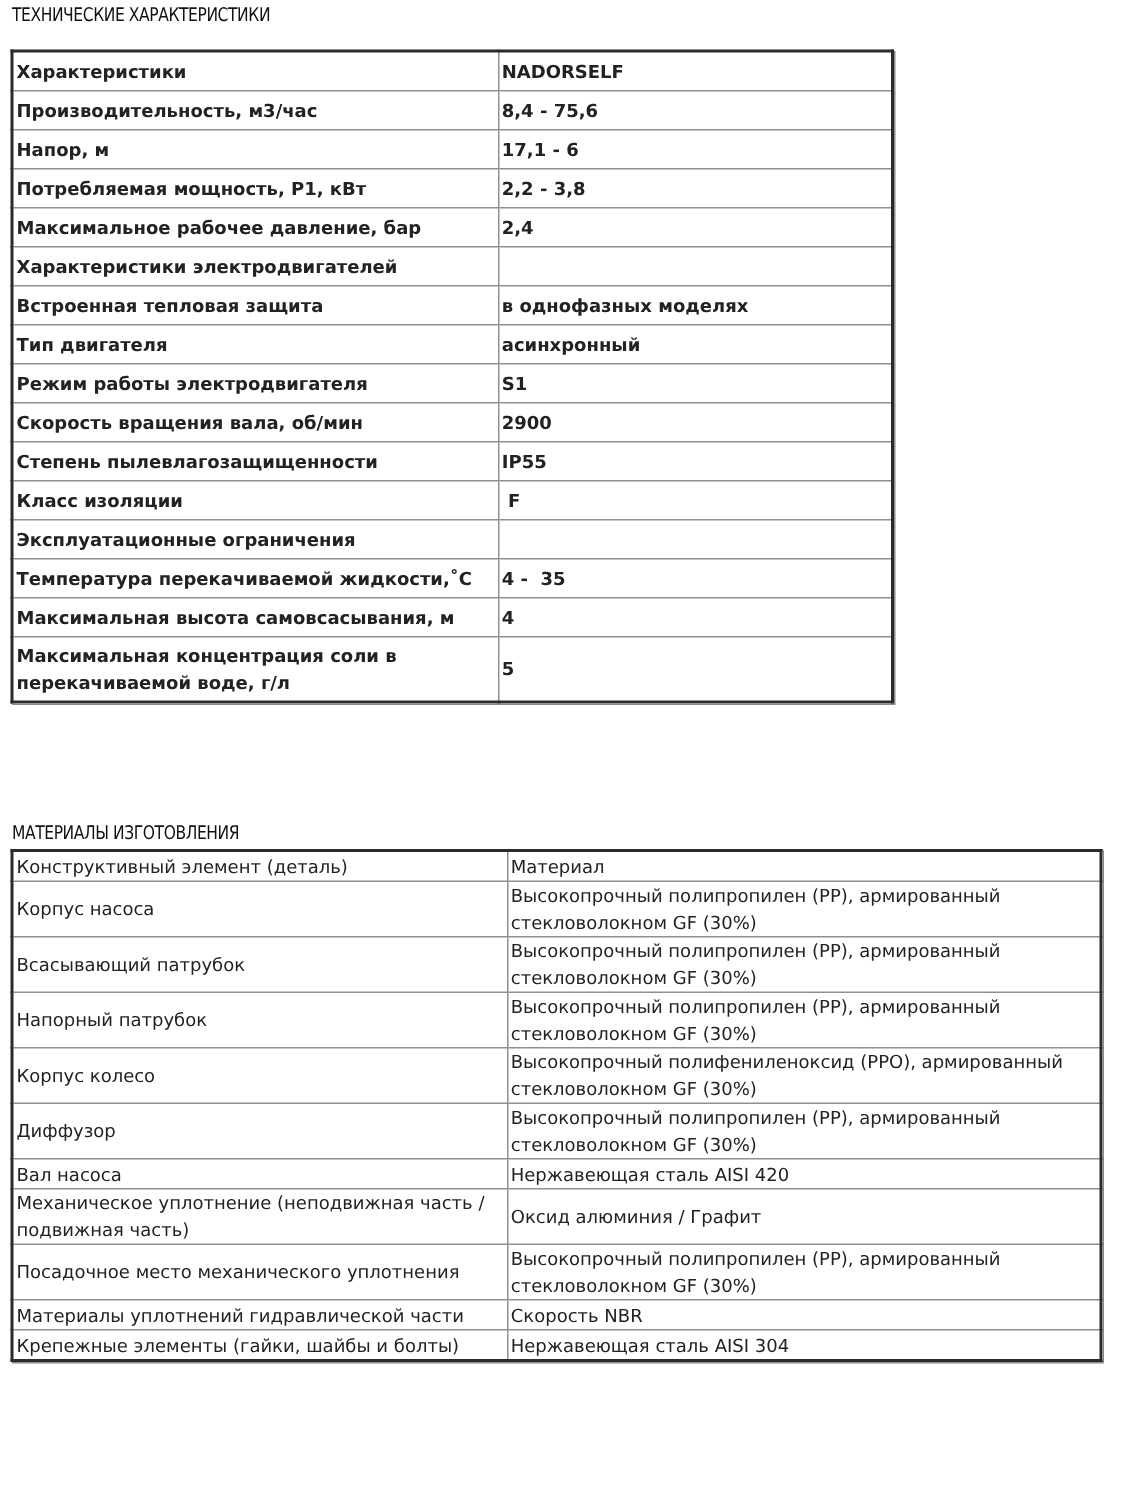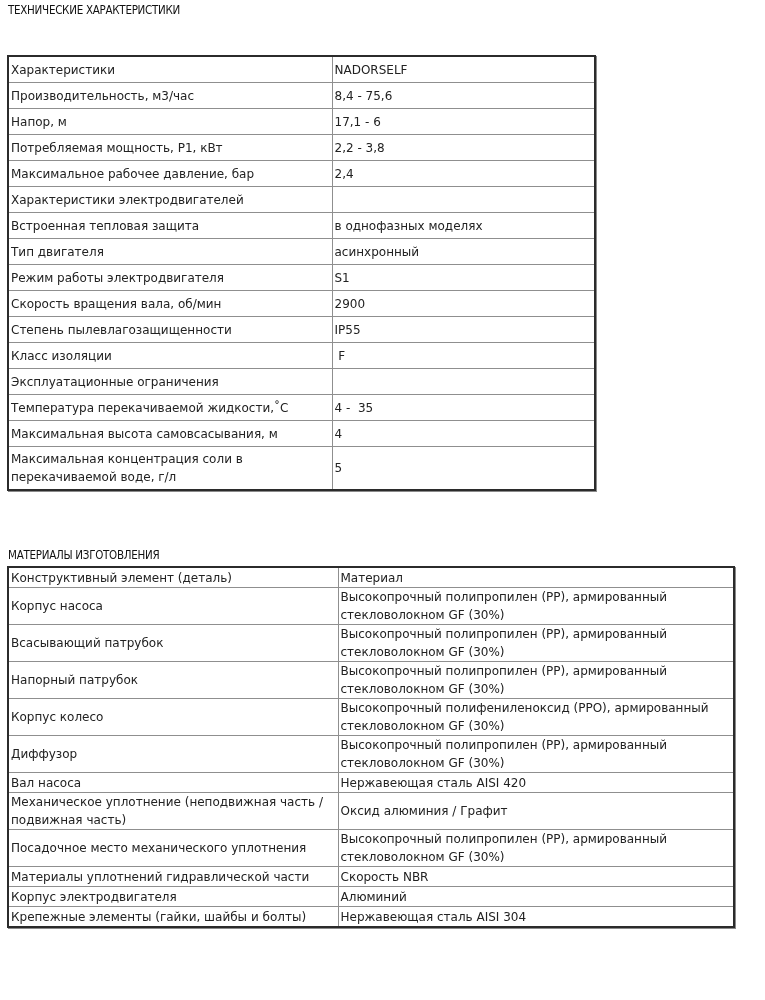--- a/index.html
+++ b/index.html
@@ -26,21 +26,21 @@
     table-layout: fixed;
   }
   table td {
     border: 1px solid #8f8f8f;
     padding: 0 2px;
     vertical-align: middle;
     font-size: 12px; line-height: 18px;
     color: #222222;
     transform-origin: left center;
   }
-  #specs { left: 7px; top: 55px; width: 587px; }
+  #specs { left: 7px; top: 33px; width: 587px; font-weight: bold; }
   #specs col.c1 { width: 324px; }
   #specs col.c2 { width: 263px; }
   #specs td { height: 25px; }
   #specs tr.tall td { height: 42px; }
 
   #materials { left: 7px; top: 566px; width: 726px; }
   #materials col.c1 { width: 330px; }
   #materials col.c2 { width: 396px; }
   #materials td { height: 19px; line-height: 18px; }
   #materials tr.tall td { height: 36px; }
@@ -165,21 +165,17 @@
       </tr>
     <tr class="tall">
         <td>Посадочное место механического уплотнения</td>
         <td>Высокопрочный полипропилен (PP), армированный стекловолокном GF (30%)</td>
       </tr>
     <tr>
         <td>Материалы уплотнений гидравлической части</td>
         <td>Скорость NBR</td>
       </tr>
     <tr>
-        <td>Корпус электродвигателя</td>
-        <td>Алюминий</td>
-      </tr>
-    <tr>
         <td>Крепежные элементы (гайки, шайбы и болты)</td>
         <td>Нержавеющая сталь AISI 304</td>
       </tr>
   </tbody>
 </table>
 
 </body></html>

